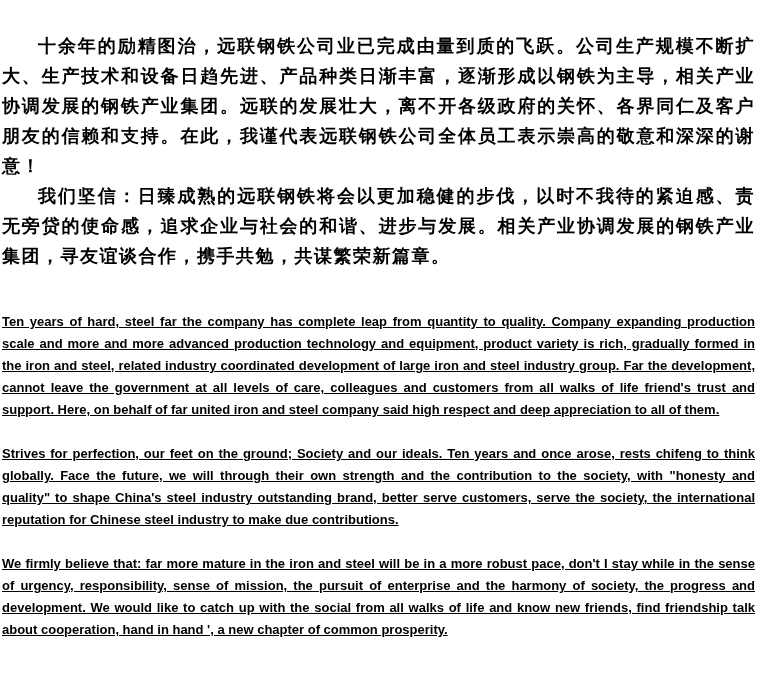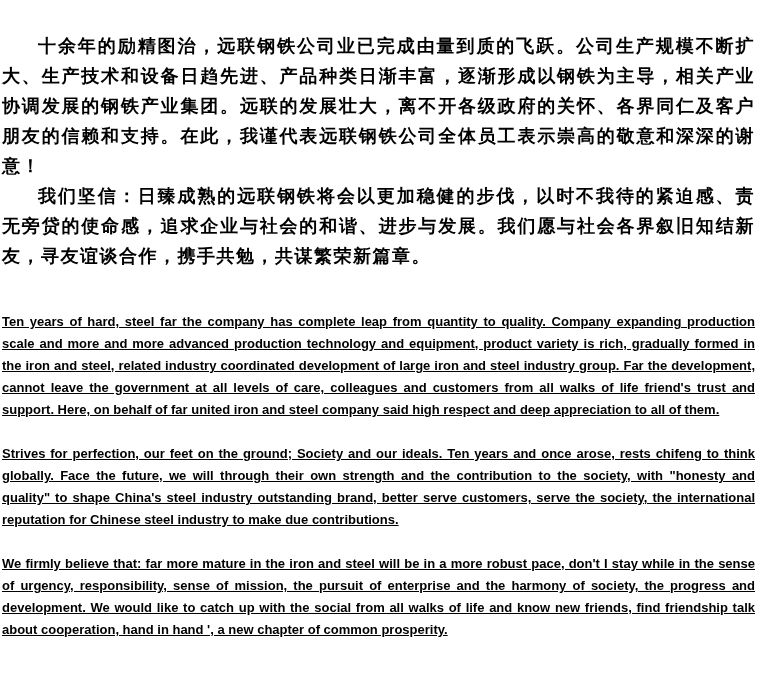--- a/index.html
+++ b/index.html
@@ -54,21 +54,21 @@
     margin-bottom: 0;
   }
 </style>
 </head>
 <body>
 
 <div class="page">
 
   <div class="cn-block">
     <p>十余年的励精图治，远联钢铁公司业已完成由量到质的飞跃。公司生产规模不断扩大、生产技术和设备日趋先进、产品种类日渐丰富，逐渐形成以钢铁为主导，相关产业协调发展的钢铁产业集团。远联的发展壮大，离不开各级政府的关怀、各界同仁及客户朋友的信赖和支持。在此，我谨代表远联钢铁公司全体员工表示崇高的敬意和深深的谢意！</p>
-    <p>我们坚信：日臻成熟的远联钢铁将会以更加稳健的步伐，以时不我待的紧迫感、责无旁贷的使命感，追求企业与社会的和谐、进步与发展。我们愿与社会各界叙旧知结新友，寻友谊谈合作，携手共勉，共谋繁荣新篇章。</p>
+    <p>我们坚信：日臻成熟的远联钢铁将会以更加稳健的步伐，以时不我待的紧迫感、责无旁贷的使命感，追求企业与社会的和谐、进步与发展。相关产业协调发展的钢铁产业集团，寻友谊谈合作，携手共勉，共谋繁荣新篇章。</p>
   </div>
 
   <div class="en-block">
     <p>Ten years of hard, steel far the company has complete leap from quantity to quality. Company expanding production scale and more and more advanced production technology and equipment, product variety is rich, gradually formed in the iron and steel, related industry coordinated development of large iron and steel industry group. Far the development, cannot leave the government at all levels of care, colleagues and customers from all walks of life friend's trust and support. Here, on behalf of far united iron and steel company said high respect and deep appreciation to all of them.</p>
     <p>Strives for perfection, our feet on the ground; Society and our ideals. Ten years and once arose, rests chifeng to think globally. Face the future, we will through their own strength and the contribution to the society, with "honesty and quality" to shape China's steel industry outstanding brand, better serve customers, serve the society, the international reputation for Chinese steel industry to make due contributions.</p>
     <p>We firmly believe that: far more mature in the iron and steel will be in a more robust pace, don't I stay while in the sense of urgency, responsibility, sense of mission, the pursuit of enterprise and the harmony of society, the progress and development. We would like to catch up with the social from all walks of life and know new friends, find friendship talk about cooperation, hand in hand ', a new chapter of common prosperity.</p>
   </div>
 
 </div>
 

